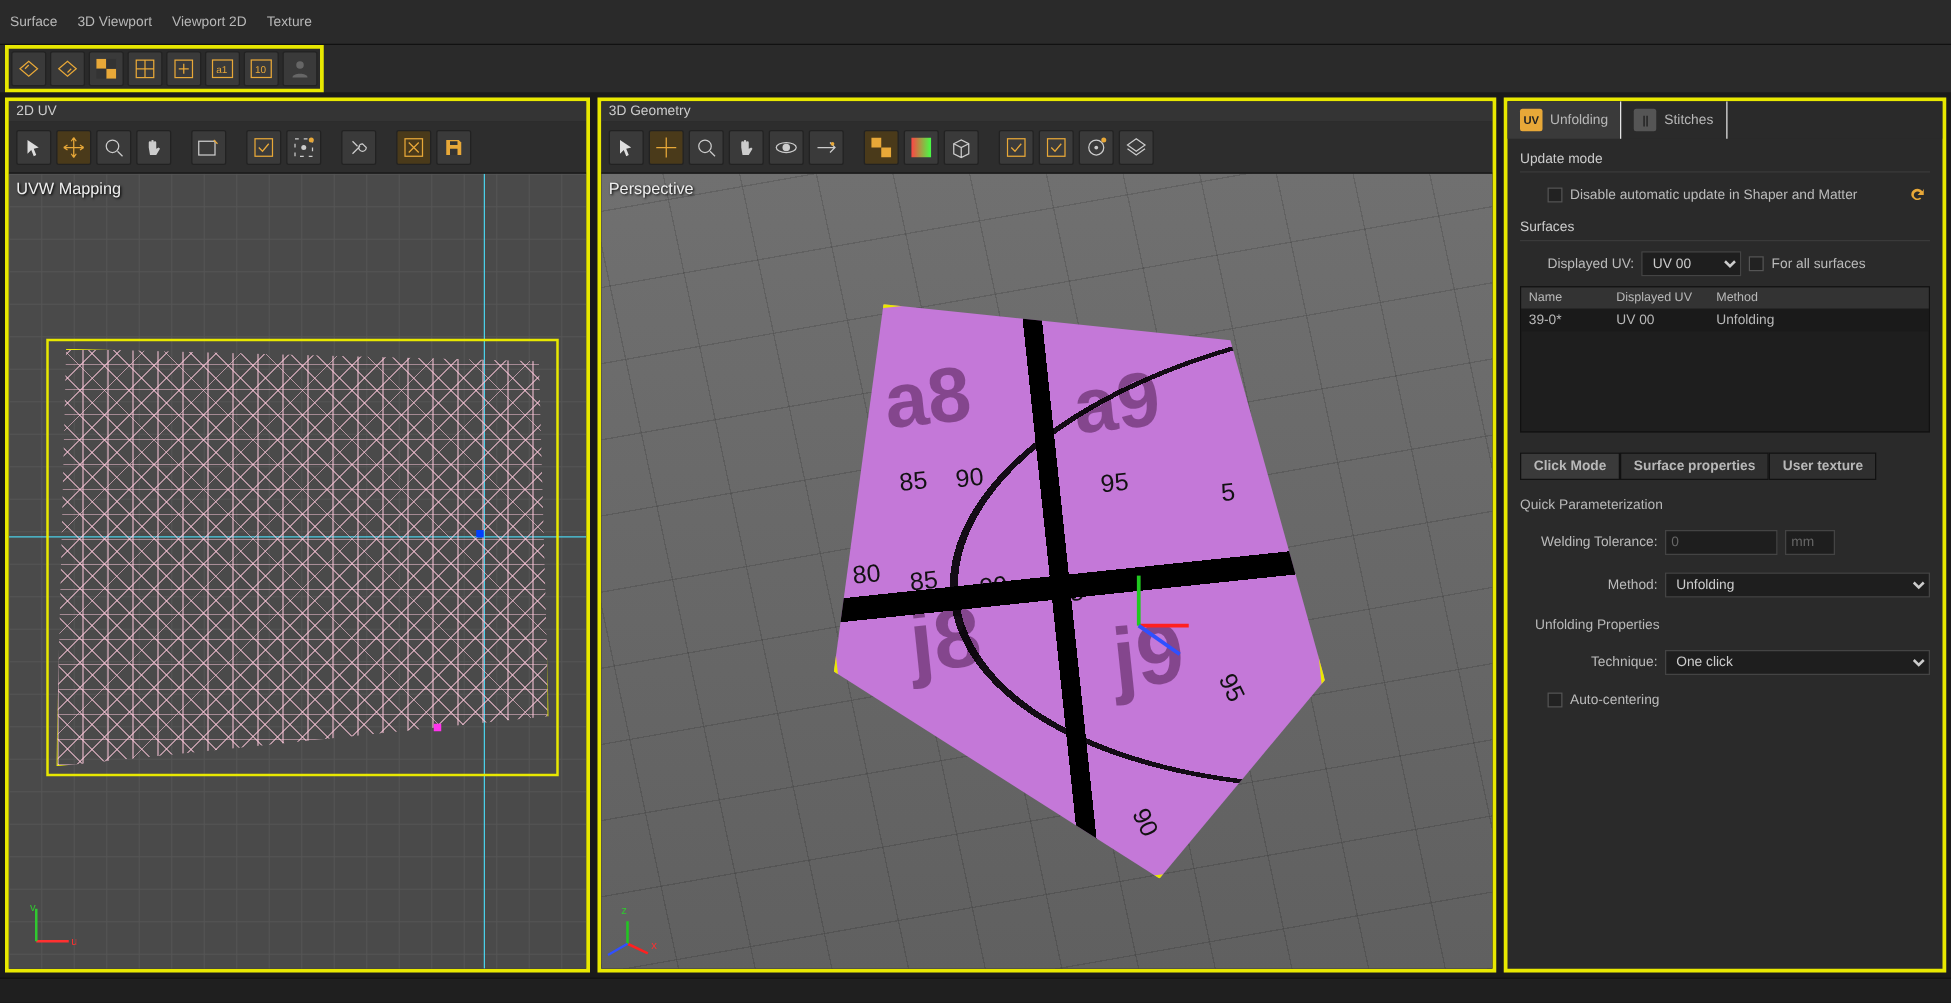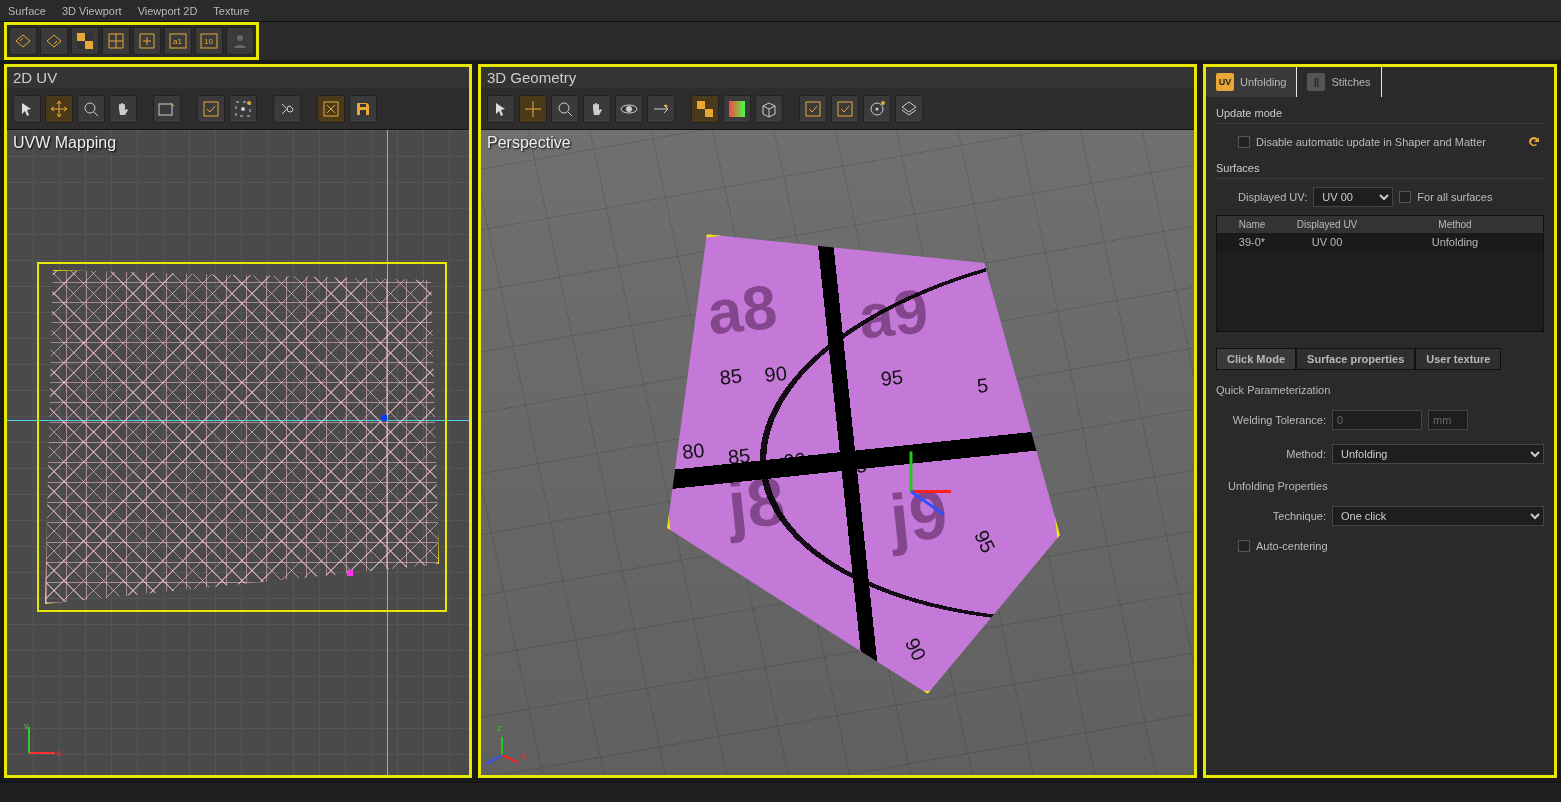--- a/index.html
+++ b/index.html
@@ -8,21 +8,21 @@
   font-family: "Segoe UI", Arial, sans-serif;
   font-size: 11px;
   color: #b8b8b8;
   width: 1561px;
   height: 802px;
   overflow: hidden;
   display: flex;
   flex-direction: column;
 }
 .menubar {
-  height: 22px;
+  height: 36px;
   background: #2a2a2a;
   display: flex;
   align-items: center;
   padding: 0 8px;
   gap: 16px;
   border-bottom: 1px solid #111;
 }
 .menubar span { cursor: pointer; }
 .top-toolbar-row {
   height: 38px;
@@ -61,21 +61,21 @@
   display: flex;
   flex-direction: column;
   overflow: hidden;
 }
 .panel-2d { width: 468px; }
 .panel-3d { flex: 1; }
 .panel-right { width: 354px; }
 .panel-title {
   background: #343434;
   padding: 2px 6px;
-  font-size: 15px;
+  font-size: 11px;
   color: #ccc;
 }
 .panel-toolbar {
   height: 42px;
   background: #2d2d2d;
   display: flex;
   align-items: center;
   padding: 4px 6px;
   gap: 4px;
   border-bottom: 1px solid #111;
@@ -85,21 +85,21 @@
   flex: 1;
   position: relative;
   background: #414141;
   overflow: hidden;
 }
 .viewport-label {
   position: absolute;
   top: 4px; left: 6px;
   color: #eee;
   text-shadow: 1px 1px 2px #000;
-  font-size: 16px;
+  font-size: 13px;
 }
 
 .uv-grid {
   position: absolute; inset: 0;
   background:
     linear-gradient(#555 1px, transparent 1px) 0 0/26px 26px,
     linear-gradient(90deg,#555 1px, transparent 1px) 0 0/26px 26px,
     #4a4a4a;
 }
 .uv-cyan-v { position:absolute; top:0; bottom:0; left:380px; width:1px; background:#4acfe8; }
@@ -179,21 +179,21 @@
 .right-body{ flex:1; padding:8px 10px; display:flex; flex-direction:column; gap:8px; overflow:auto;}
 .sect-title{ color:#ccc; font-size:11px; border-bottom:1px solid #3a3a3a; padding:2px 0 4px;}
 .row-r{ display:flex; align-items:center; gap:6px; font-size:11px;padding-left:22px;}
 .row-r label{ color:#bbb; }
 .chk{ width:12px; height:12px; background:#222; border:1px solid #555;}
 .refresh-ic{ margin-left:auto; width:20px; height:20px; color:#e8a838; display:flex;align-items:center;justify-content:center;cursor:pointer;}
 .sel{ background:#1e1e1e; border:1px solid #444; color:#ccc; padding:2px 4px; font-size:11px; height:20px; flex:1;}
 .input-r{ background:#1e1e1e; border:1px solid #444; color:#666; padding:2px 4px; font-size:11px; height:20px; width:90px;}
 .table-r{ border:1px solid #111; background:#1e1e1e;}
 .table-r .hdr{ display:flex; background:#333; font-size:10px;}
-.table-r .hdr div, .table-r .bodyrow div{ padding:3px 6px;text-align:center; }
+.table-r .hdr div, .table-r .bodyrow div{ padding:3px 6px; }
 .table-r .c1{width:70px;} .table-r .c2{width:80px;} .table-r .c3{flex:1;}
 .table-r .bodyrow{display:flex; font-size:11px; background:#1a1a1a;}
 .subtabs{ display:flex; gap:0; margin-top:8px;font-weight:bold;}
 .subtab{ padding:4px 10px; background:#2f2f2f; border:1px solid #111; cursor:pointer; font-size:11px;}
 .subtab.active{ background:#3a3a3a;}
 .form-row{ display:flex; align-items:center; gap:6px; font-size:11px; margin-top:6px;}
 .form-row .lbl{ width:110px; text-align:right; color:#bbb;}
 .scissors{ width:26px; height:26px; background:#3a3a3a; border:1px solid #222; display:flex;align-items:center;justify-content:center;cursor:pointer;color:#e8a838;}
 .statusbar{ height:20px; background:#1f1f1f; border-top:1px solid #111;}
 svg{display:block;}

